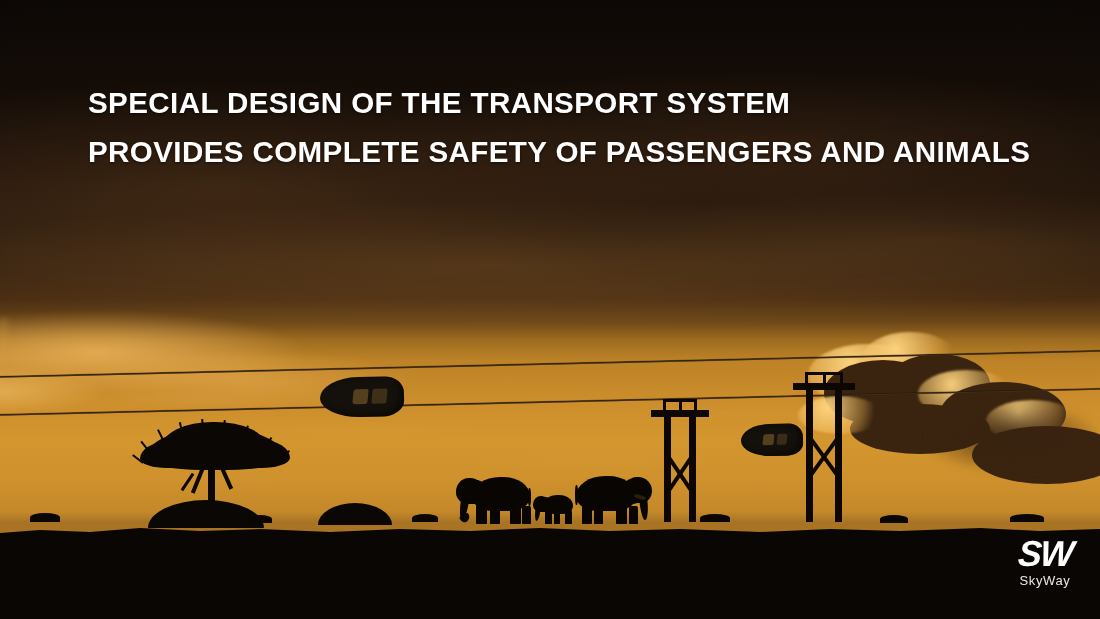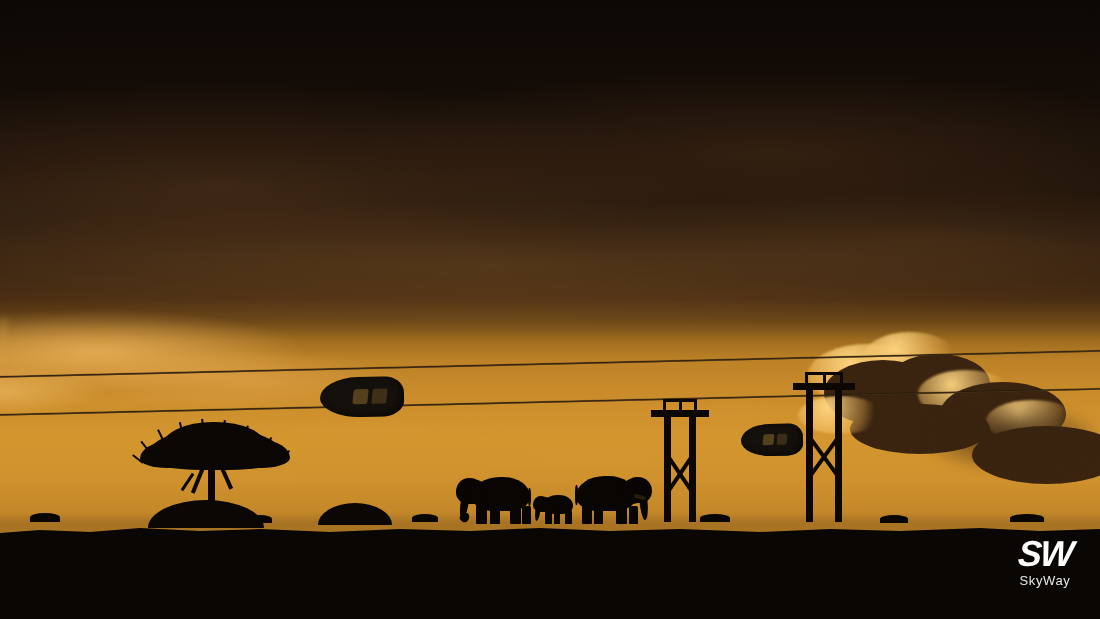--- a/index.html
+++ b/index.html
@@ -378,19 +378,23 @@
     <div class="part leg2" style="left:44px; top:31px; width:11px; height:20px;"></div>
     <div class="part leg2" style="left:57px; top:33px; width:9px; height:18px;"></div>
     <div class="part tail" style="left:3px; top:12px; width:3px; height:20px;"></div>
   </div>
 
   <div class="ground-edge"></div>
   <div class="ground" style="height:76px;"></div>
 
   <div class="vignette"></div>
 
+  <div class="headline">
+    <div class="line">SPECIAL DESIGN OF THE TRANSPORT SYSTEM</div>
+    <div class="line">PROVIDES COMPLETE SAFETY OF PASSENGERS AND ANIMALS</div>
+  </div>
 
   <div class="logo">
     <div class="mark">SW</div>
     <div class="word">SkyWay</div>
   </div>
 
 </div>
 
 </body></html>

